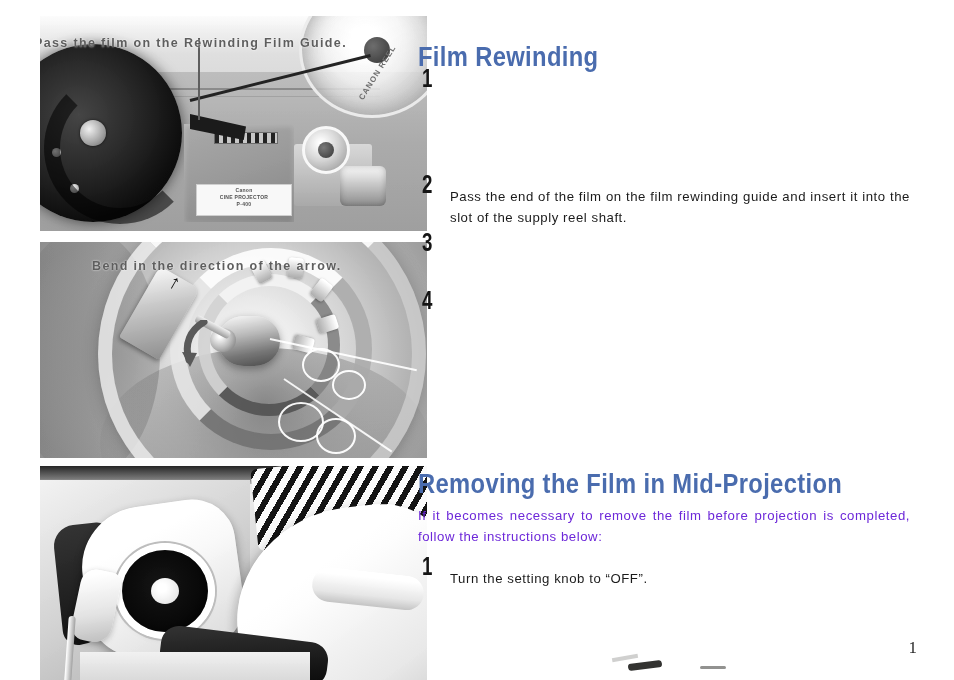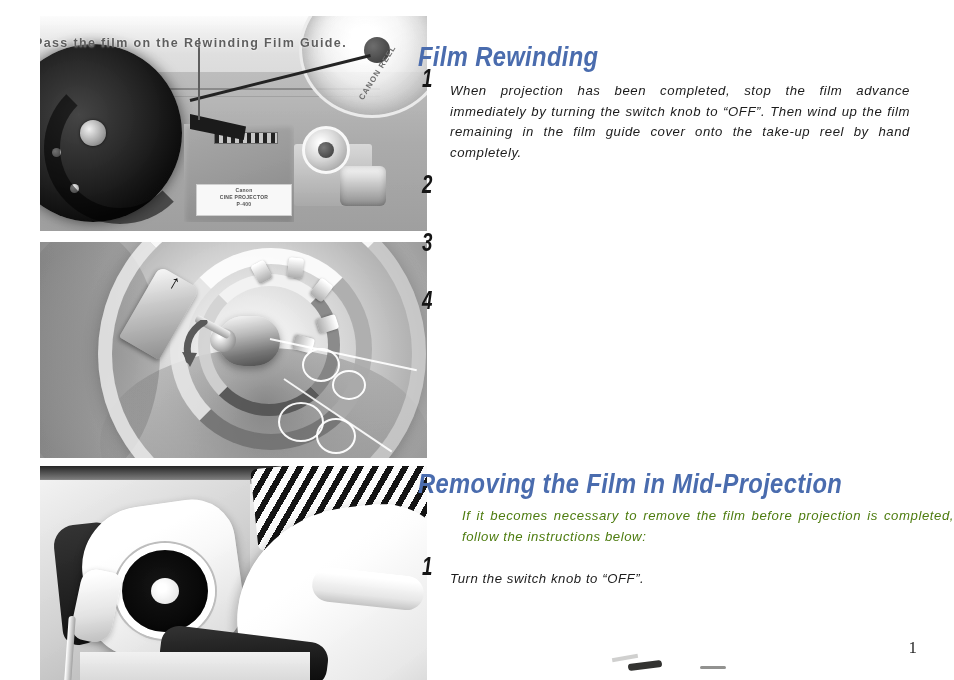--- a/index.html
+++ b/index.html
@@ -446,21 +446,20 @@
   #caption-1 { left: -6px; top: 20px; }
   #caption-2 { left: 52px; top: 17px; }
 
   
   .text-column {
     position: absolute;
     left: 418px;
     top: 0;
     width: 496px;
     height: 680px;
-    font-style: italic;
   }
   .section-heading {
     color: #4a6cae;
     font-weight: bold;
     font-size: 27px;
     line-height: 30px;
     letter-spacing: .4px;
     transform: scaleX(.88);
     transform-origin: left center;
     white-space: nowrap;
@@ -494,22 +493,21 @@
     color: #1b1b1b;
   }
   .plain-para {
     position: absolute;
     left: 0;
     width: 492px;
     font-size: 13.2px;
     line-height: 20.5px;
     letter-spacing: .55px;
     text-align: justify;
-    color: #4d7c0f;
-    margin-left: 44px;
+    color: #6d28d9;
   }
   .nojustify { text-align: left !important; }
 
   .page-number {
     position: absolute;
     right: 36px;
     bottom: 22px;
     font-family: "Liberation Serif", serif;
     font-size: 17px;
     letter-spacing: 1px;
@@ -613,20 +611,21 @@
         <path d="M2 32 L10 47 L17 33 Z" fill="#2f5fbb"></path>
       </svg>
 
       <span class="p2-loop" style="left:262px; top:106px; width:34px; height:30px;"></span>
       <span class="p2-loop" style="left:292px; top:128px; width:30px; height:26px;"></span>
       <span class="p2-loop" style="left:238px; top:160px; width:42px; height:36px;"></span>
       <span class="p2-loop" style="left:276px; top:176px; width:36px; height:32px;"></span>
       <span class="p2-wire" style="left:244px; top:136px; width:130px; transform:rotate(34deg);"></span>
       <span class="p2-wire" style="left:230px; top:96px;  width:150px; transform:rotate(12deg);"></span>
 
+      <figcaption class="photo-caption" id="caption-2">Bend in the direction of the arrow.</figcaption>
     </div>
   </figure>
 
   <figure class="photo" id="photo-3">
     <div class="photo-inner">
       <div class="p3-dark-topband"></div>
       <div class="p3-back-panel"></div>
       <div class="p3-dark-blob"></div>
       <div class="p3-cover"></div>
       <div class="p3-reel-dark"></div>
@@ -640,42 +639,42 @@
     </div>
   </figure>
 </div>
 
 <div class="text-column">
 
   <h1 class="section-heading" id="heading-rewinding">Film Rewinding</h1>
 
   <div class="step" style="top:68px;">
     <span class="step-num">1</span>
-    <p class="step-body">When projection has been completed, stop the film advance immediately by turning the switch knob to “OFF”. Then wind up the film remaining in the film guide cover onto the take-up reel by hand completely.</p>
   </div>
 
   <div class="step" style="top:174px;">
     <span class="step-num">2</span>
+    <p class="step-body">Pass the end of the film on the film rewinding guide and insert it into the slot of the supply reel shaft.</p>
   </div>
 
   <div class="step" style="top:232px;">
     <span class="step-num">3</span>
   </div>
 
   <div class="step" style="top:290px;">
     <span class="step-num">4</span>
   </div>
 
   <h1 class="section-heading" id="heading-removing">Removing the Film in Mid-Projection</h1>
 
   <p class="plain-para" style="top:493px;">If it becomes necessary to remove the film before projection is completed, follow the instructions below:</p>
 
   <div class="step" style="top:556px;">
     <span class="step-num">1</span>
-    <p class="step-body nojustify">Turn the switch knob to “OFF”.</p>
+    <p class="step-body nojustify">Turn the setting knob to “OFF”.</p>
   </div>
 </div>
 
 <div class="page-number">1</div>
 
 <span class="scan-artifact" id="artifact-c"></span>
 <span class="scan-artifact" id="artifact-a"></span>
 <span class="scan-artifact" id="artifact-b"></span>
 
 </body></html>

